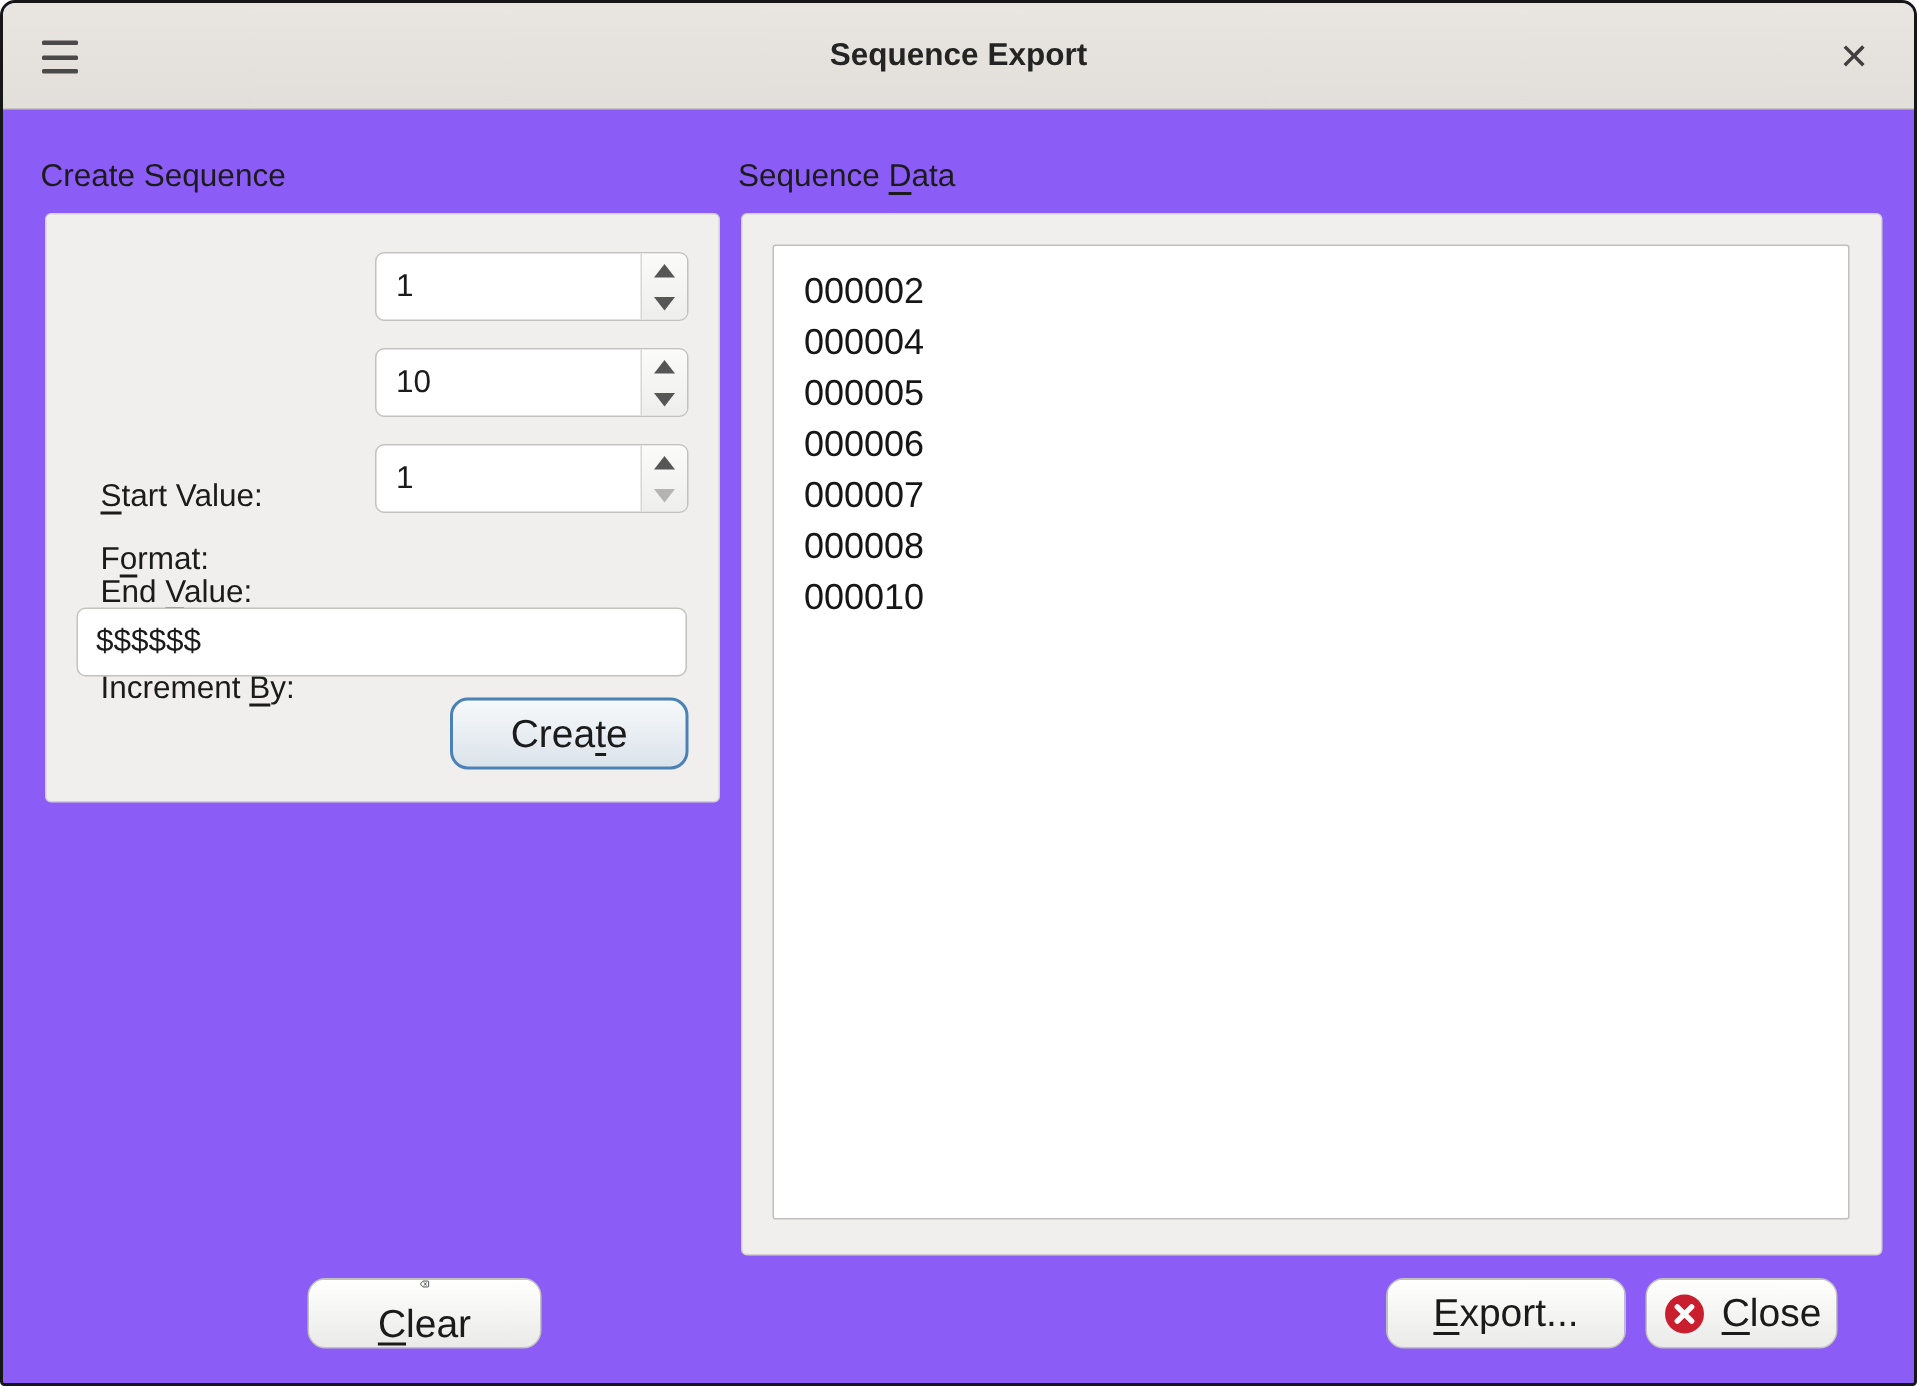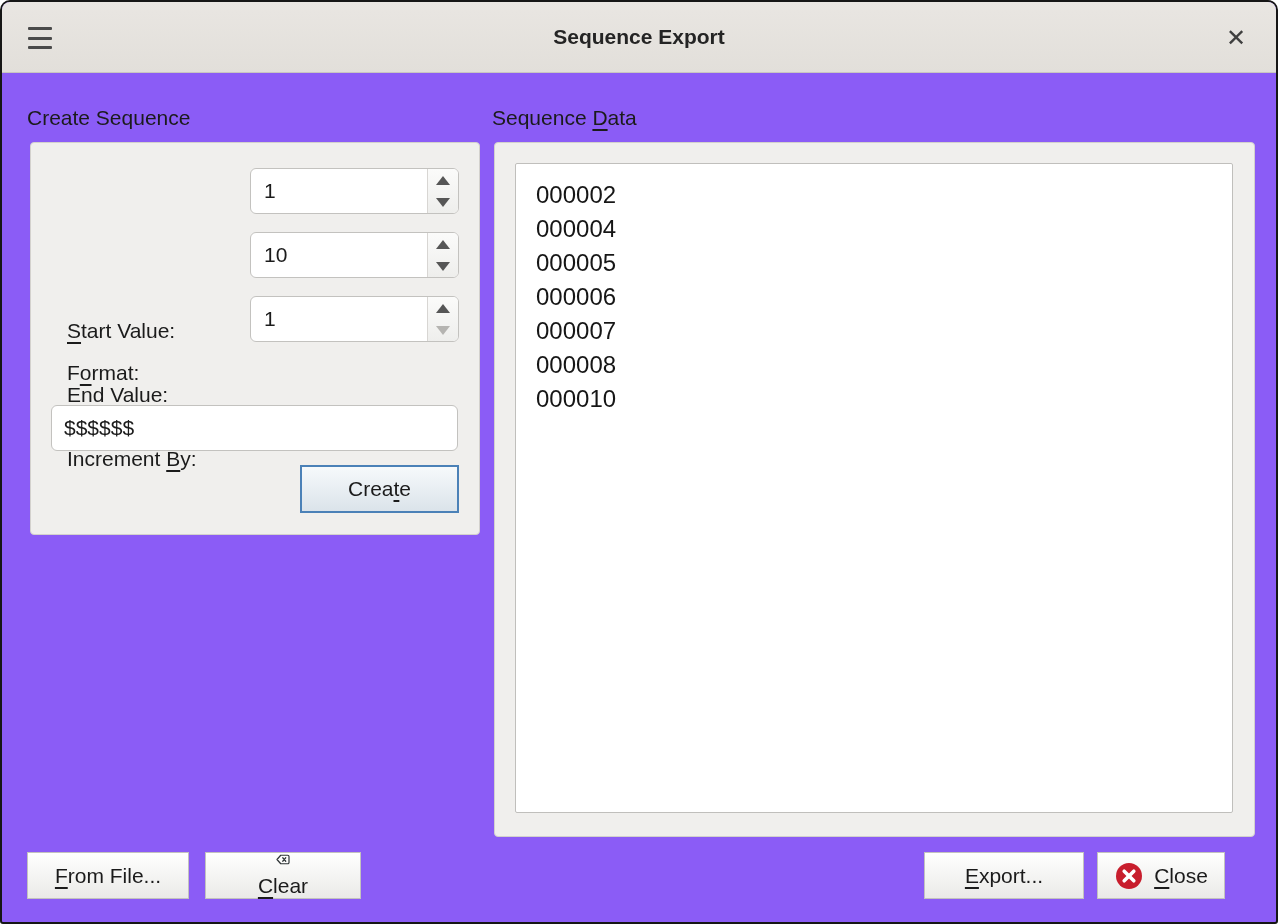--- a/index.html
+++ b/index.html
@@ -159,22 +159,22 @@
     padding-left: 12px;
   }
 
   
   .btn {
     display: flex;
     align-items: center;
     justify-content: center;
     background: linear-gradient(#fffffe, #eaeae8);
     border: 1px solid #c3c2bf;
-    border-radius: 0;
-    font-size: 21px;
+    border-radius: 12px;
+    font-size: 26px;
     color: #1b1b1b;
     cursor: pointer;
     white-space: nowrap;
   }
   .create-btn {
     position: absolute;
     left: 269px; top: 322px;
     width: 159px; height: 48px;
     border: 2px solid #4b81b7;
     background: linear-gradient(#f6f9fb, #dbe3ea);
@@ -293,23 +293,20 @@
       <div class="sequence-item">000002</div>
       <div class="sequence-item">000004</div>
       <div class="sequence-item">000005</div>
       <div class="sequence-item">000006</div>
       <div class="sequence-item">000007</div>
       <div class="sequence-item">000008</div>
       <div class="sequence-item">000010</div>
     </div>
   </div>
 
-  <div class="btn footer-btn from-file-btn">
-    <span><span class="mn">F</span><span>rom File...</span></span>
-  </div>
 
   <div class="btn footer-btn clear-btn">
     <svg class="icon-svg" width="30" height="26" viewBox="0 0 30 26">
       <path d="M10.5 4.5 h14 a2.5 2.5 0 0 1 2.5 2.5 v12 a2.5 2.5 0 0 1 -2.5 2.5 h-14 l-7.5 -8.5 z" fill="none" stroke="#2e3436" stroke-width="2.4" stroke-linejoin="round"></path>
       <path d="M14.5 9.5 l6 7 M20.5 9.5 l-6 7" fill="none" stroke="#2e3436" stroke-width="2.4" stroke-linecap="round"></path>
     </svg>
     <span><span class="mn">C</span><span>lear</span></span>
   </div>
 
   <div class="btn footer-btn export-btn">

